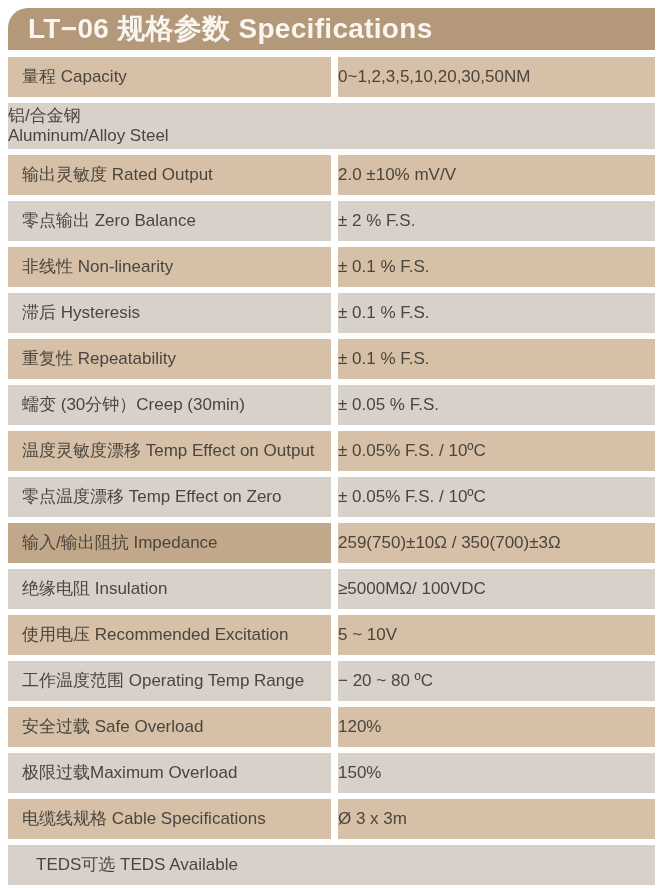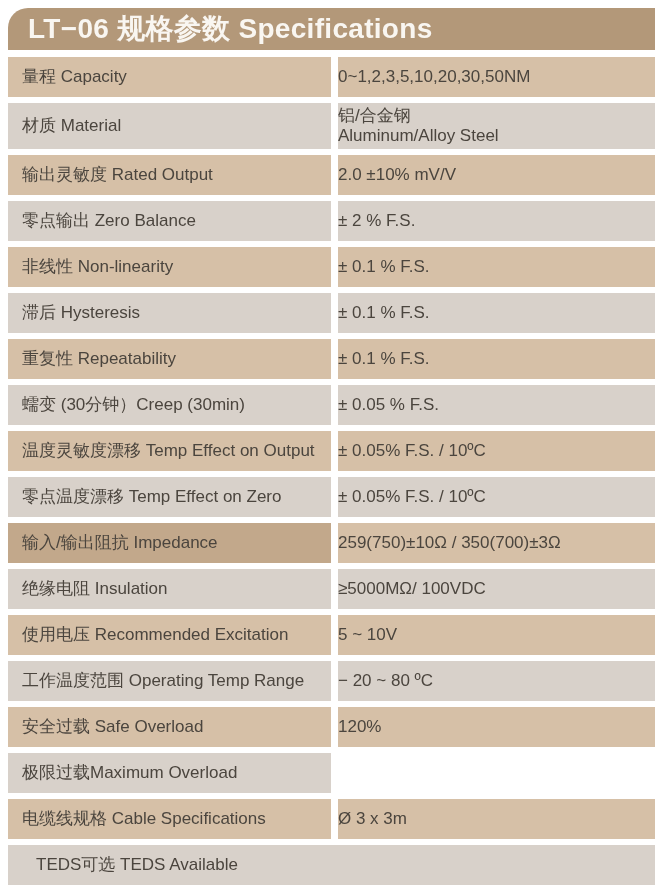--- a/index.html
+++ b/index.html
@@ -80,21 +80,20 @@
     <span class="header-title">LT−06 规格参数 Specifications</span>
   </div>
 
   <div class="spec-table">
     <div class="row">
       <div class="cell label tone-tan">量程 Capacity</div>
       <div class="cell value tone-tan">0~1,2,3,5,10,20,30,50NM</div>
     </div>
 
     <div class="row tall">
-      <div class="cell label tone-gray">材质 Material</div>
       <div class="cell value tone-gray">铝/合金钢
 Aluminum/Alloy Steel</div>
     </div>
 
     <div class="row">
       <div class="cell label tone-tan">输出灵敏度 Rated Output</div>
       <div class="cell value tone-tan">2.0 ±10% mV/V</div>
     </div>
 
     <div class="row">
@@ -152,20 +151,21 @@
       <div class="cell value tone-gray">− 20 ~ 80 ºC</div>
     </div>
 
     <div class="row">
       <div class="cell label tone-tan">安全过载 Safe Overload</div>
       <div class="cell value tone-tan">120%</div>
     </div>
 
     <div class="row">
       <div class="cell label tone-gray">极限过载Maximum Overload</div>
+      <div class="cell value tone-gray">150%</div>
     </div>
 
     <div class="row">
       <div class="cell label tone-tan">电缆线规格 Cable Specifications</div>
       <div class="cell value tone-tan">Ø 3 x 3m</div>
     </div>
 
     <div class="row full">
       <div class="cell label tone-gray">TEDS可选 TEDS Available</div>
 

